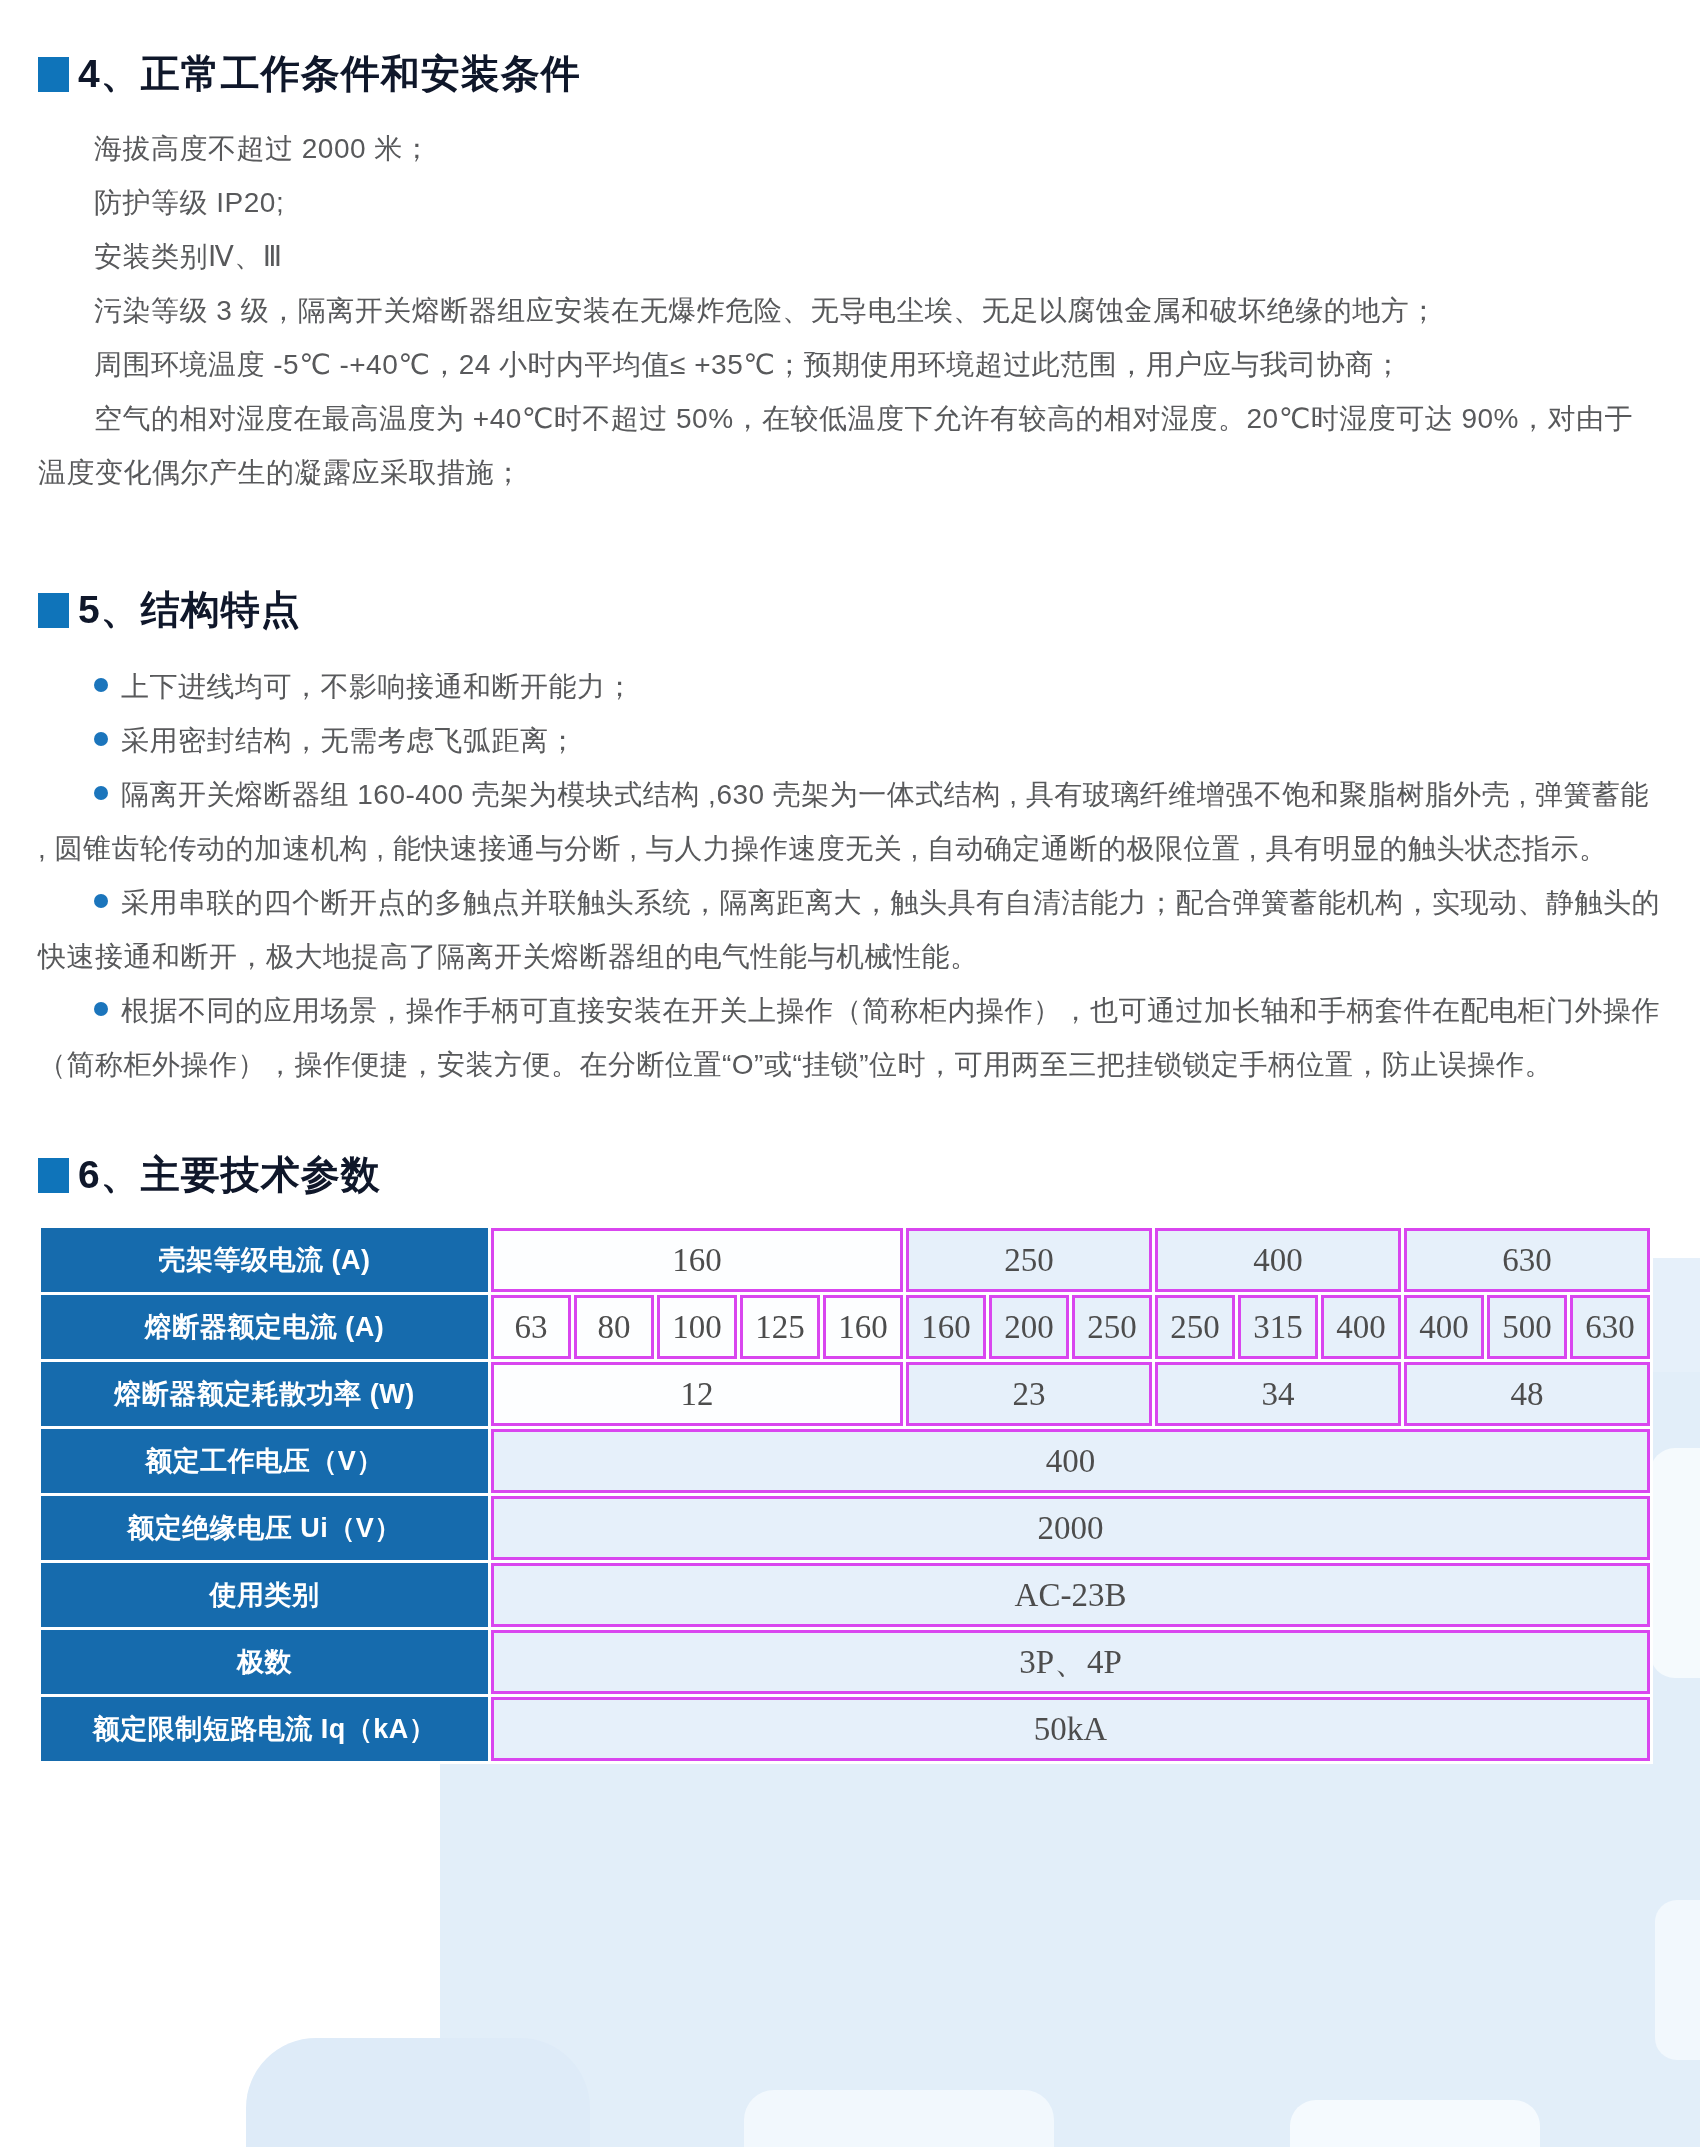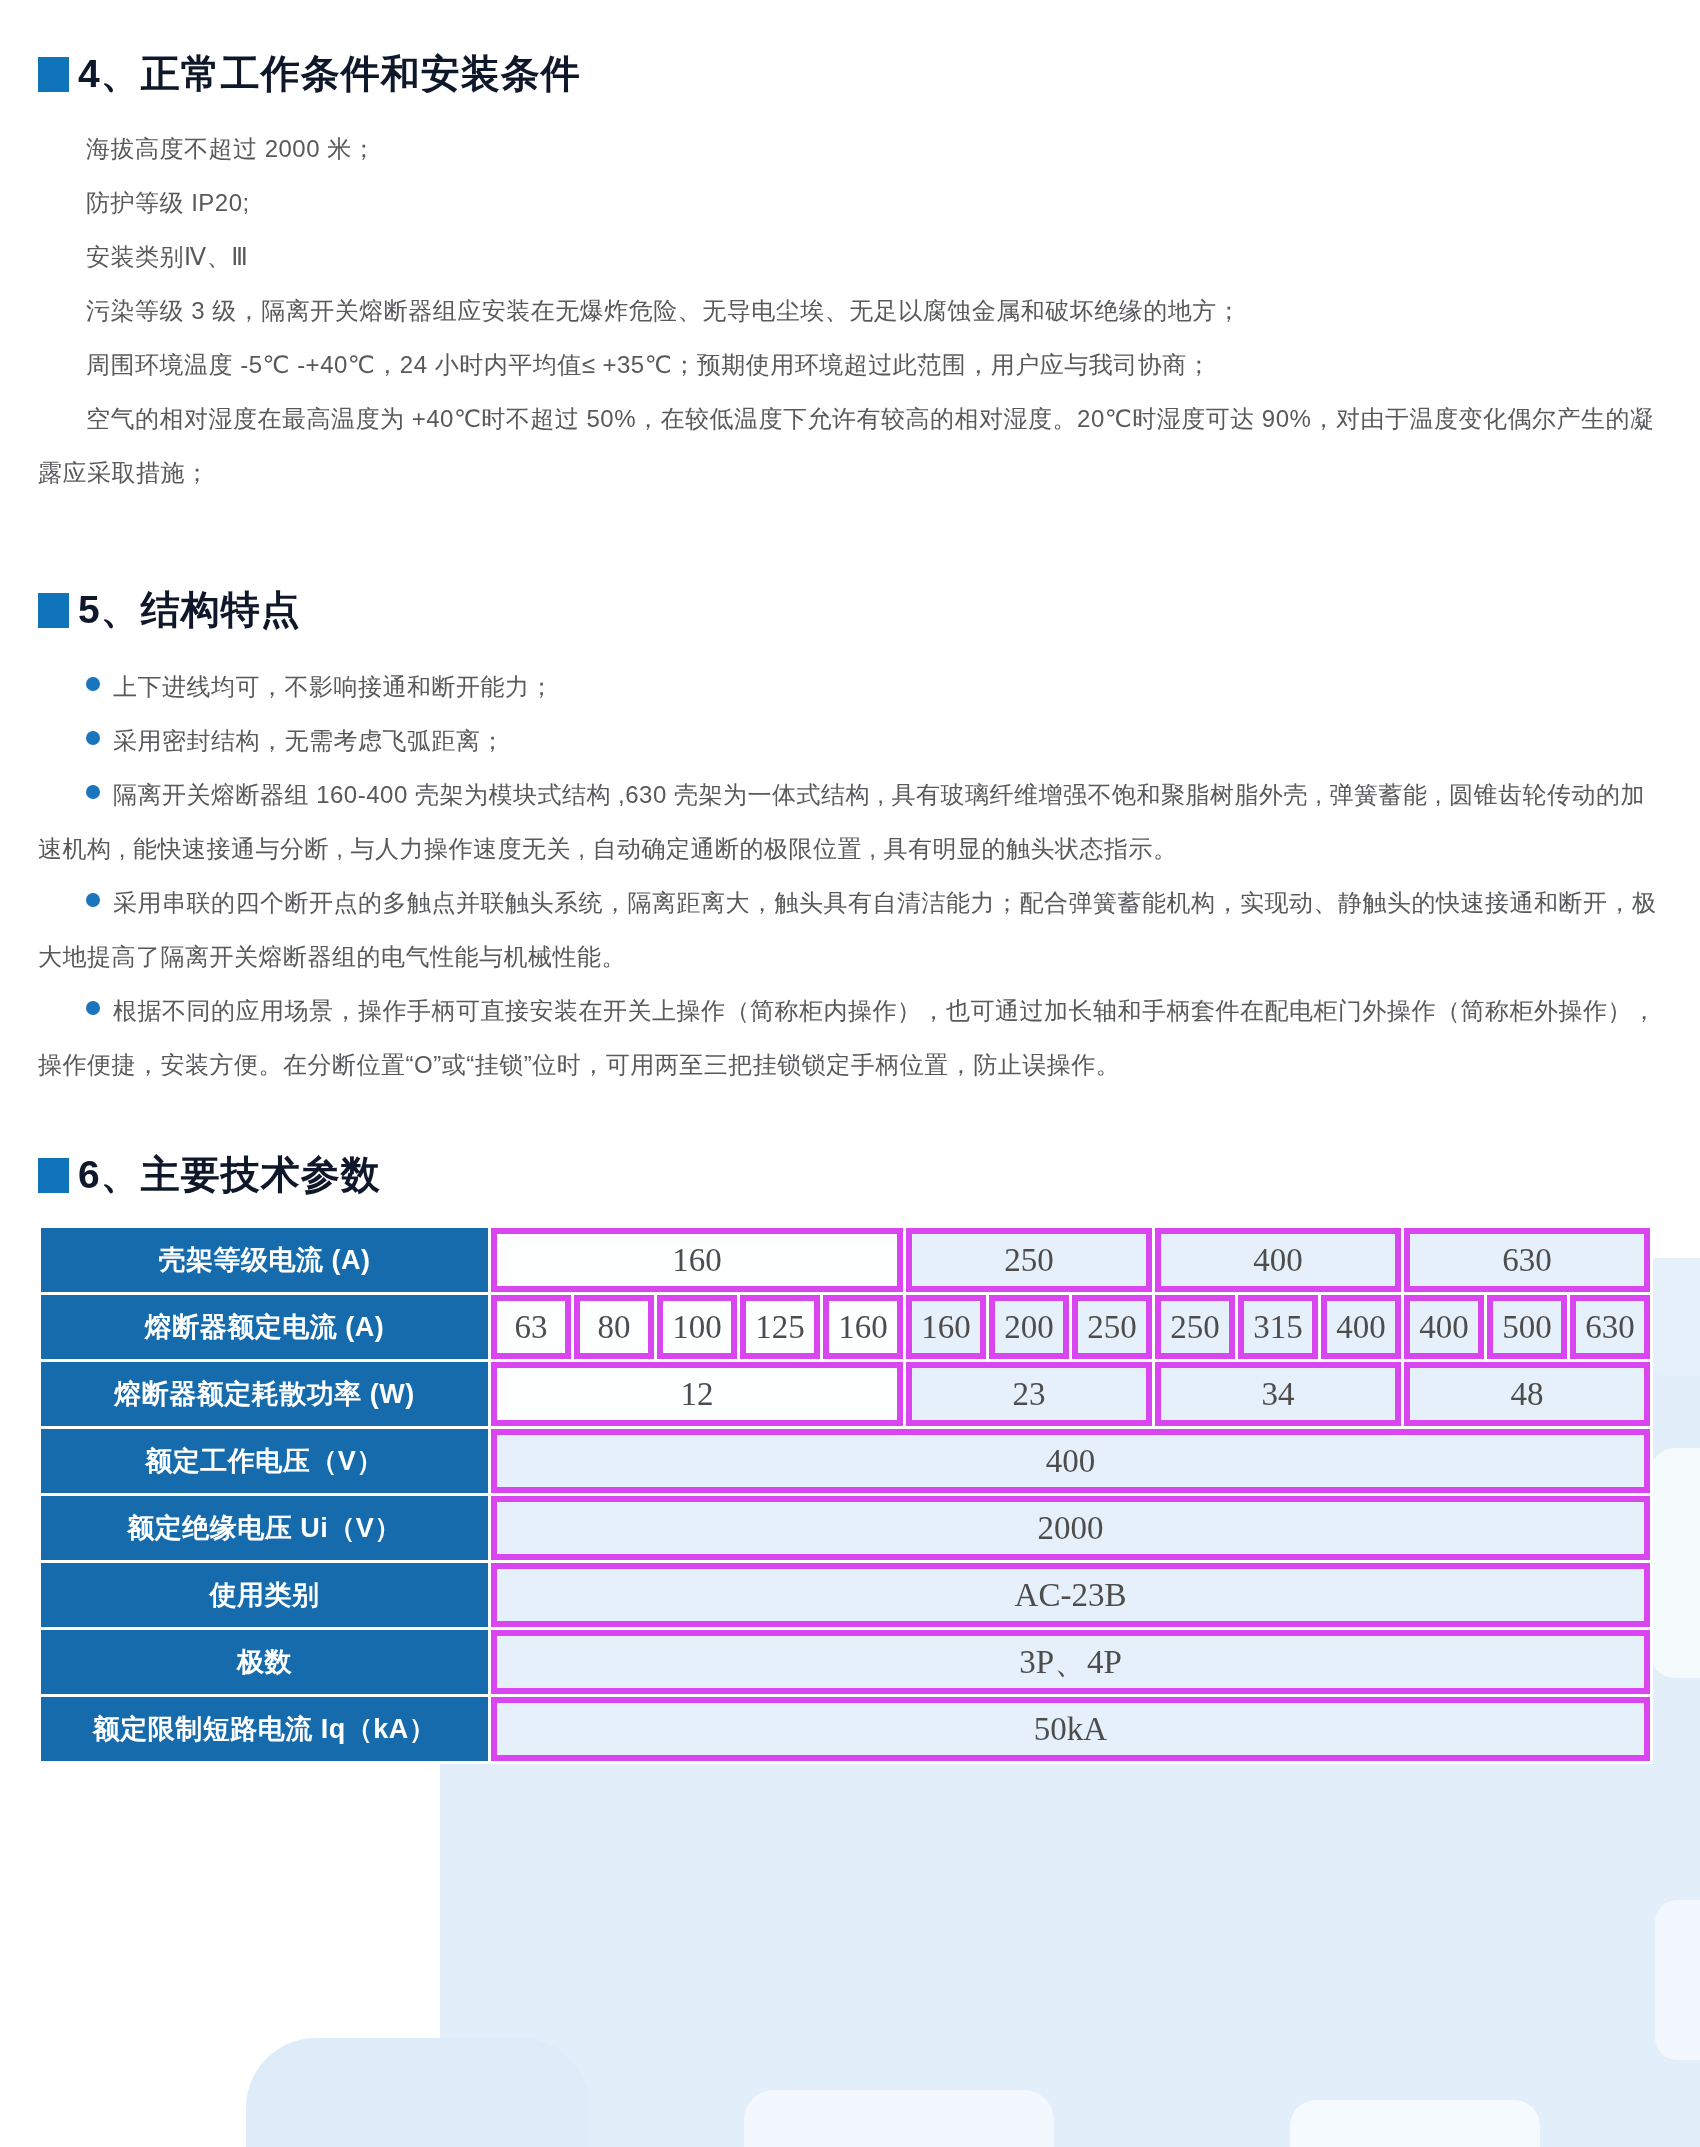--- a/index.html
+++ b/index.html
@@ -19,39 +19,39 @@
   .wblob3{position:absolute;left:1290px;top:2100px;width:250px;height:47px;background:#f5fafe;border-radius:26px 26px 0 0;}
   .wblob4{position:absolute;left:1655px;top:1900px;width:45px;height:160px;background:#f2f8fd;border-radius:22px 0 0 22px;}
 
   
   .content{position:relative;z-index:1;padding:52px 40px 0 38px;}
   h2.heading{display:flex;align-items:center;gap:9px;margin:0;
     font-size:39px;line-height:44px;font-weight:bold;color:#0f172a;letter-spacing:1px;}
   .sq{width:31px;height:35px;background:#0f74ba;flex:0 0 auto;}
 
   .s4-paras{margin-top:26px;}
-  .bp{margin:0;font-size:24px;line-height:54px;text-indent:2em;letter-spacing:0.5px;}
+  .bp{margin:0;font-size:28px;line-height:54px;text-indent:2em;letter-spacing:0.5px;}
   .sec5{margin-top:88px;}
   .bullets{margin-top:28px;}
   .dot{display:inline-block;width:14px;height:14px;border-radius:50%;background:#1b75bc;margin-right:13px;vertical-align:4px;}
   .sec6{margin-top:61px;}
 
   
   table.params{
     margin-top:28px;border-collapse:separate;border-spacing:3px;table-layout:fixed;
     width:1615px;background:#ffffff;
   }
   table.params tr{height:64px;}
   th.lbl{
     background:#166bad;color:#ffffff;font-size:27px;font-weight:bold;
     text-align:center;vertical-align:middle;padding:0;letter-spacing:0.5px;
     font-family:"Liberation Sans","DejaVu Sans",sans-serif;
   }
   td.val{
-    border:6px solid #d946ef;background:#fdfeff;text-align:center;vertical-align:middle;
+    border:3px solid #d946ef;background:#fdfeff;text-align:center;vertical-align:middle;
     color:#4d4d4d;font-size:33px;padding:0;
     font-family:"Liberation Serif","DejaVu Serif",serif;
   }
   td.val.tint{background:#e6f0fa;}
 </style>
 </head>
 <body>
 
 <div class="page">
 

